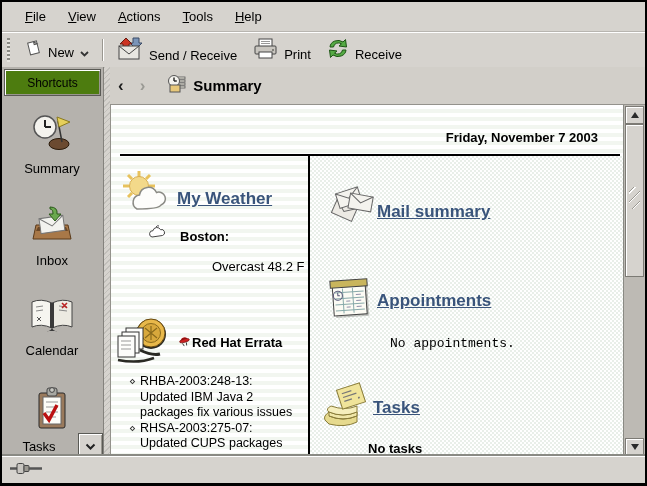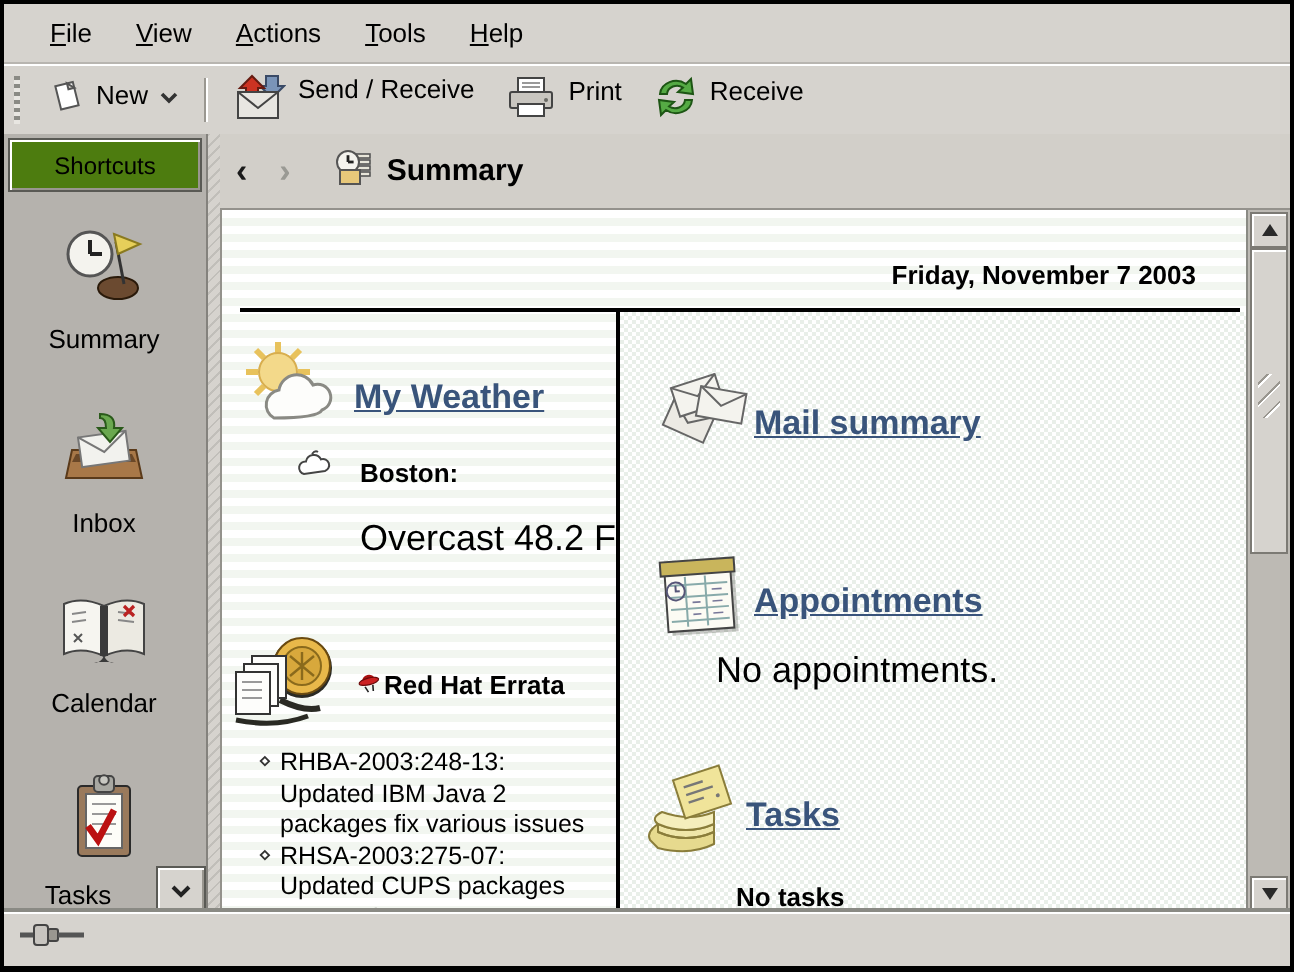--- a/index.html
+++ b/index.html
@@ -6,21 +6,21 @@
   body{width:647px;height:486px;position:relative;font-family:"Liberation Sans",sans-serif;background:#555;}
   .win{position:absolute;left:0;top:0;width:643px;height:481px;border:2px solid #000;border-bottom:3px solid #000;background:#d6d3ce;overflow:hidden;}
 
   
   .menubar{position:absolute;left:0;top:0;right:0;height:29px;display:flex;align-items:center;padding-left:12px;border-bottom:1px solid #b8b5b0;}
   .menu-item{padding:5px 11px;font-size:13px;color:#000;cursor:default;}
 
   
   .toolbar{position:absolute;left:0;top:30px;right:0;height:34px;display:flex;align-items:center;border-top:1px solid #fff;border-bottom:1px solid #9a9790;}
   .tb-handle{width:6px;height:24px;margin:0 7px 0 5px;background:repeating-linear-gradient(to bottom,#8a8a84 0 2px,#e8e6e1 2px 4px);width:3px;}
-  .tb-btn{display:flex;align-items:flex-start;gap:6px;padding:3px 8px;font-size:13px;color:#000;cursor:default;}
+  .tb-btn{display:flex;align-items:flex-end;gap:6px;padding:3px 8px;font-size:13px;color:#000;cursor:default;}
   .tb-sep{width:1px;height:22px;background:#9a9790;border-right:1px solid #fff;margin:0 5px;}
 
   
   .sidebar{position:absolute;left:0;top:65px;bottom:26px;width:101px;background:#b5b2ad;border-right:1px solid #84827d;}
   .shortcuts-btn{position:absolute;left:2px;top:2px;right:2px;height:25px;background:#4d7c0f;border:1px solid #5a5a55;box-shadow:inset 1px 1px 0 #fff,inset -1px -1px 0 #99968f;display:flex;align-items:center;justify-content:center;font-size:12px;}
   .sc-item{position:absolute;left:0;width:100px;text-align:center;cursor:default;}
   .sc-item .ic{display:block;margin:0 auto 4px auto;}
   .sc-label{font-size:13px;color:#000;}
   .tasks-chevron{position:absolute;left:76px;top:366px;width:23px;height:23px;background:#d6d3ce;border:1px solid #5a5a55;box-shadow:inset 1px 1px 0 #fff,inset -1px -1px 0 #99968f;display:flex;align-items:center;justify-content:center;}
   .splitter{position:absolute;left:102px;top:65px;bottom:26px;width:6px;background:#d6d3ce;background-image:repeating-linear-gradient(135deg,rgba(130,130,125,.25) 0 1px,transparent 1px 4px);}
@@ -34,21 +34,21 @@
   
   .content{position:absolute;left:108px;right:21px;top:103px;bottom:26px;overflow:hidden;border-left:1px solid #94928c;
            background:repeating-linear-gradient(to bottom,#ffffff 0 4px,#f2f6f0 4px 8px);}
   .date-line{position:absolute;top:25px;right:26px;font-size:13px;font-weight:bold;}
   .hrule{position:absolute;top:49px;left:9px;right:4px;height:2px;background:#000;}
   .vdivider{position:absolute;top:49px;bottom:0;left:197px;width:2px;background:#000;}
   .right-col-bg{position:absolute;top:51px;left:199px;right:0;bottom:0;background-color:#fff;
     background-image:linear-gradient(45deg,#e9efe9 25%,transparent 25%,transparent 75%,#e9efe9 75%),linear-gradient(45deg,#e9efe9 25%,transparent 25%,transparent 75%,#e9efe9 75%);
     background-size:4px 4px;background-position:0 0,2px 2px;}
   .s-link{font-size:17px;font-weight:bold;color:#39547b;text-decoration:underline;cursor:pointer;}
-  .plain{font-size:18px;color:#000;}
+  .plain{font-size:13px;color:#000;margin-left:32px;}
   .bold13{font-size:13px;font-weight:bold;color:#000;padding-left:10px;}
 
   .abs{position:absolute;}
   .errata-title{display:flex;align-items:center;gap:2px;}
   .err-list{position:absolute;left:18px;top:269px;width:170px;font-size:12.5px;line-height:15.5px;color:#000;}
   .err-item{position:relative;padding-left:11px;}
   .err-bullet{position:absolute;left:0;top:0;font-size:11px;color:#333;}
 
   
   .vscroll{position:absolute;right:0;top:103px;bottom:26px;width:21px;background:#bdbab4;border-left:1px solid #8a8a84;}
@@ -336,21 +336,21 @@
             <line x1="6" y1="35" x2="35" y2="35" stroke="#8aa"></line>
           <line x1="14" y1="13" x2="14" y2="38" stroke="#8aa"></line>
             <line x1="24" y1="13" x2="24" y2="38" stroke="#8aa"></line>
           <circle cx="9" cy="20" r="4.5" fill="none" stroke="#557"></circle>
           <path d="M9 17 v3 h2" fill="none" stroke="#557"></path>
           <path d="M27 20 h5 M27 26 h5 M17 26 h4 M17 32 h4 M27 32 h5" stroke="#779" stroke-width=".8"></path>
         </g>
       </svg>
     </span>
     <span class="abs s-link" style="left:266px;top:186px;">Appointments</span>
-    <span class="abs plain" style="left:247px;top:220px;">No appointments.</span>
+    <span class="abs plain" style="left:247px;top:231px;font-family:Liberation Mono, monospace;">No appointments.</span>
 
     <span class="abs" style="left:210px;top:277px;">
       <svg width="50" height="48" viewBox="0 0 50 48">
         <path d="M8 30 q-6 4 -4 8 l4 4 q16 4 28-2 l0-10 q-14 6 -28 0 z" fill="#e6da8e" stroke="#8a7d3a"></path>
         <path d="M8 30 q14 6 28 0 l0 4 q-14 6 -28 0 z" fill="#efe6a8" stroke="#8a7d3a"></path>
         <path d="M8 34 q14 6 28 0" fill="none" stroke="#8a7d3a"></path>
         <path d="M8 30 q-4 -3 2 -6 q14 5 26 0 l0 6 q-14 6 -28 0 z" fill="#f5eebc" stroke="#8a7d3a"></path>
         <g transform="rotate(-18 30 14)">
             <rect x="18" y="4" width="24" height="20" fill="#f0e49a" stroke="#8a7d3a"></rect>
             <path d="M22 9 h10 M22 13 h14 M22 17 h8" stroke="#777" stroke-width="1.2" fill="none"></path>

